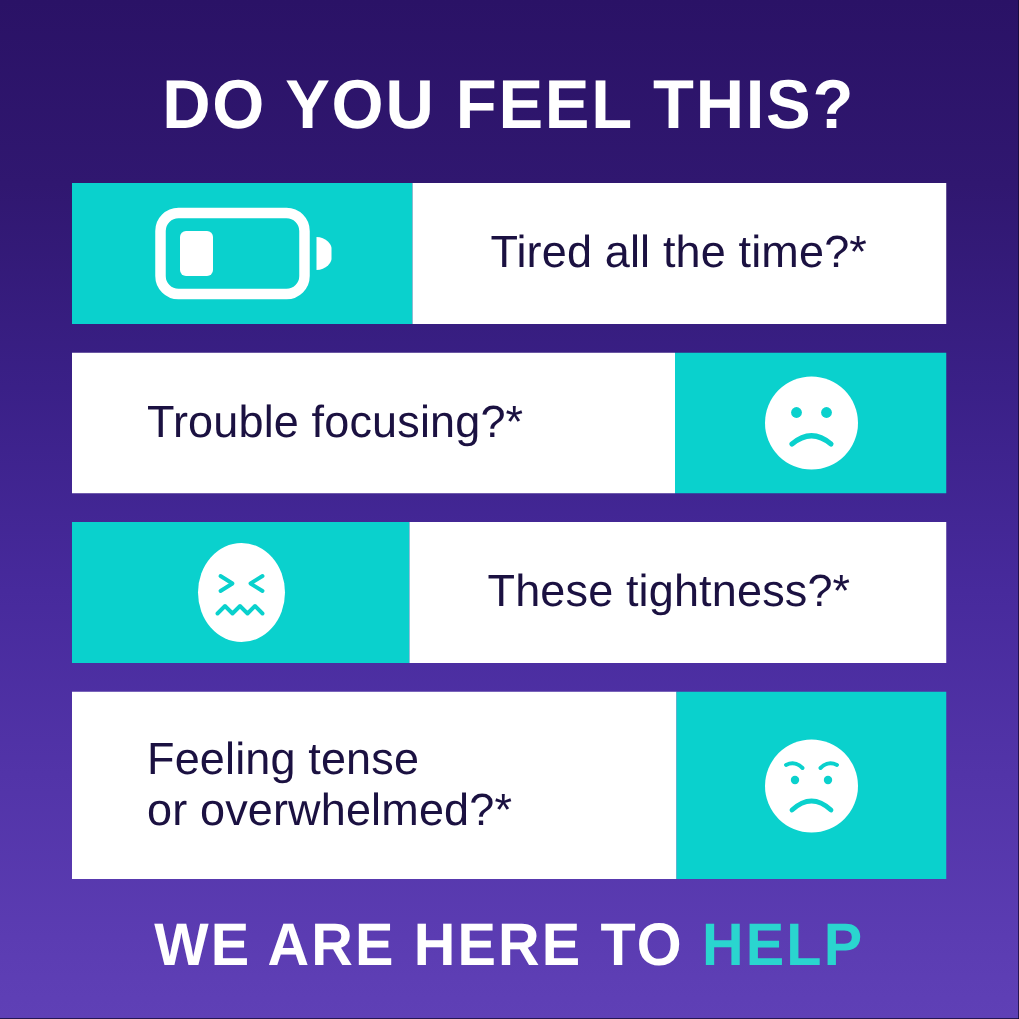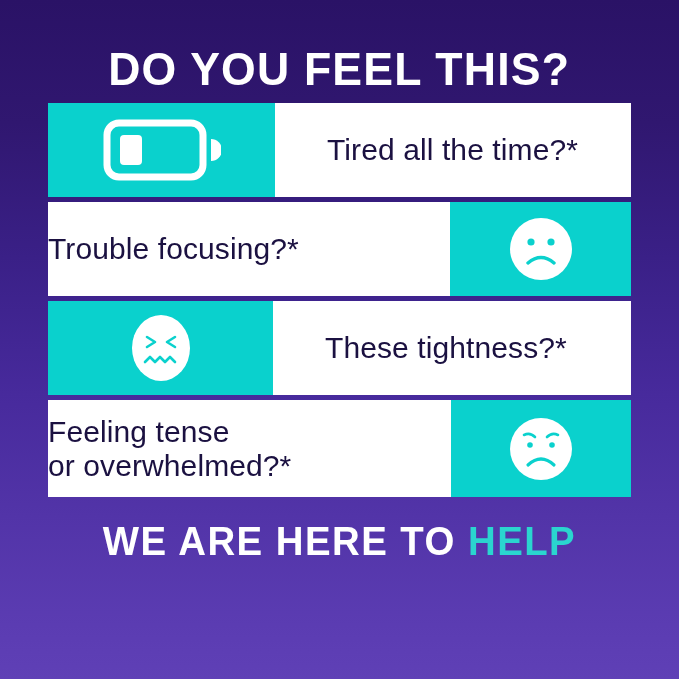--- a/index.html
+++ b/index.html
@@ -37,34 +37,34 @@
     font-size: 46px;
     line-height: 50px;
     letter-spacing: 1.2px;
     color: #ffffff;
     text-align: center;
     transform: scaleX(0.97);
   }
 
   
   .rows {
-    margin-top: 9px;
+    margin-top: 28px;
     width: 583px;
     display: flex;
     flex-direction: column;
-    gap: 5px;
+    gap: 19px;
   }
 
   .row {
     display: flex;
     height: 94px;
     width: 100%;
     overflow: hidden;
   }
-  .row.tall { height: 97px; }
+  .row.tall { height: 125px; }
 
   .cell {
     display: flex;
     align-items: center;
     height: 100%;
   }
   .cell-icon {
     justify-content: center;
     background: #0ad1cd;
     flex: 0 0 auto;
@@ -76,21 +76,21 @@
 
   .row-label {
     font-family: "Liberation Sans", sans-serif;
     font-size: 30px;
     line-height: 34px;
     color: #1b1141;
     letter-spacing: 0.1px;
     white-space: pre-line;
   }
   .label-pad-left { padding-left: 52px; }
-  .label-pad-left-sm { }
+  .label-pad-left-sm { padding-left: 50px; }
 
   
   .r1 .cell-icon { width: 227px; }
   .r2 .cell-icon { width: 181px; }
   .r3 .cell-icon { width: 225px; }
   .r4 .cell-icon { width: 180px; }
 
   
   .subhead {
     margin-top: 22px;

